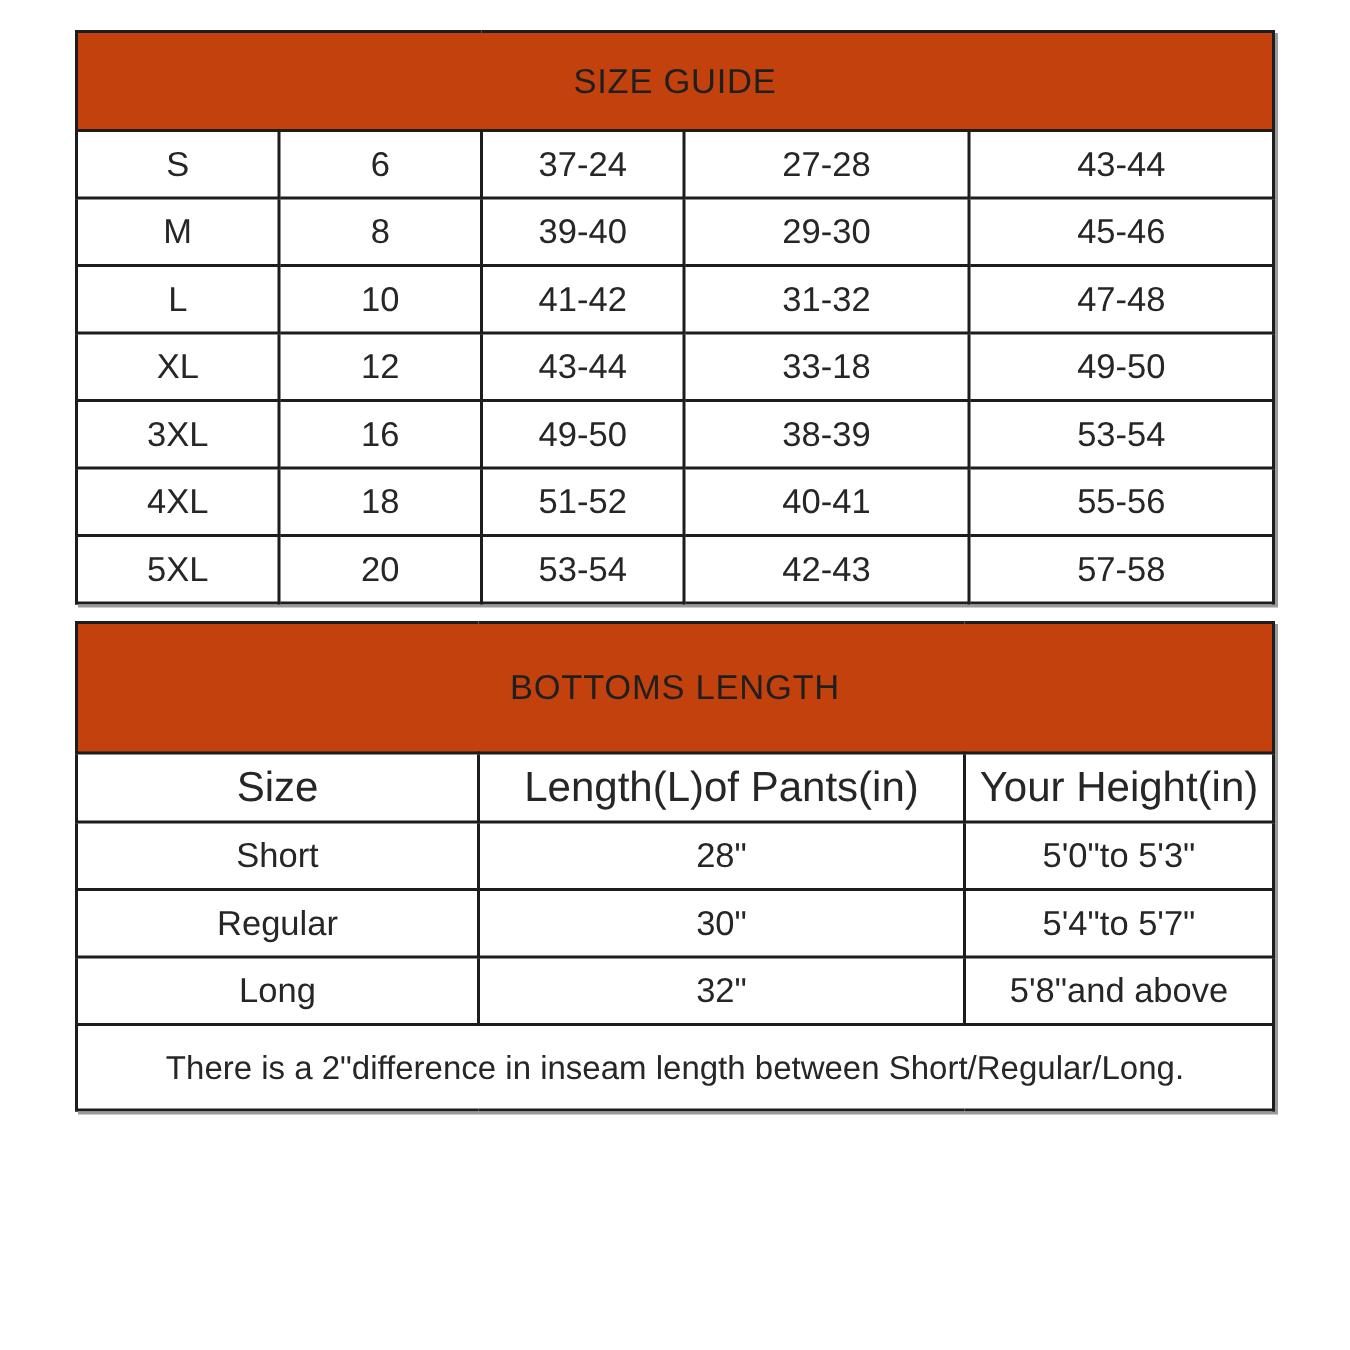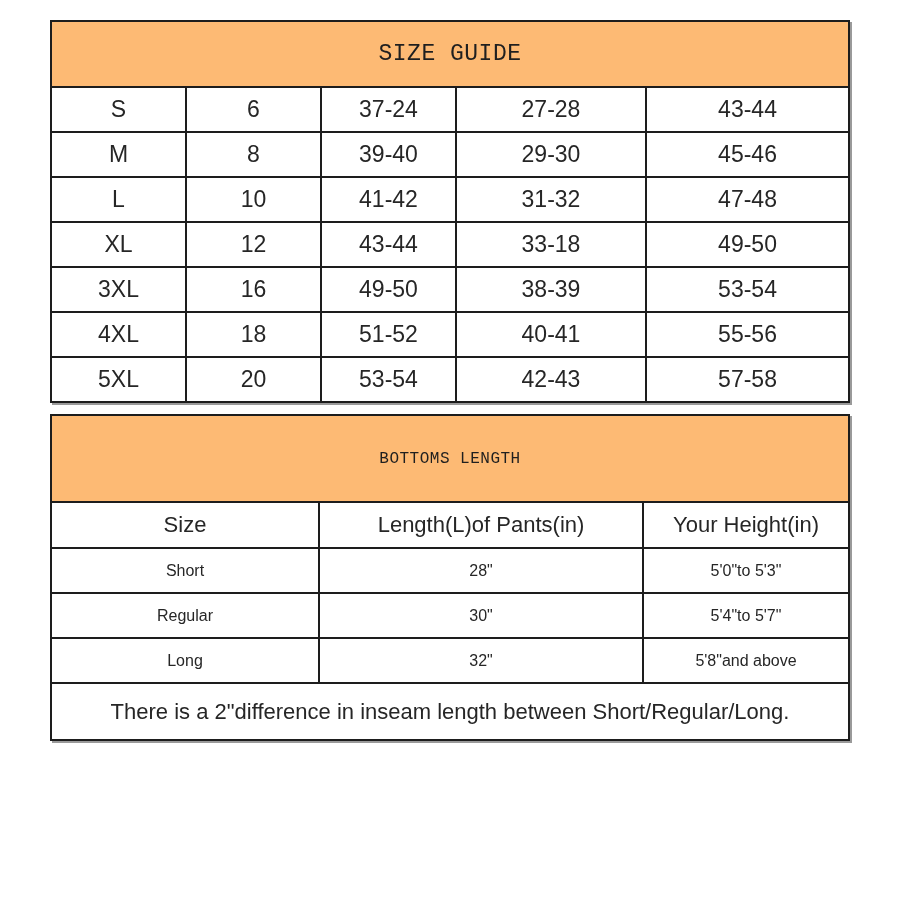--- a/index.html
+++ b/index.html
@@ -26,34 +26,33 @@
   table.tbl td, table.tbl th {
     border: 2px solid #1d1d1d;
     text-align: center;
     vertical-align: middle;
     font-weight: 400;
     padding: 0;
     white-space: nowrap;
     overflow: hidden;
   }
   .title-cell {
-    background: #fdba74;
+    background: #c2410c;
     font-size: 34px;
     letter-spacing: 0.5px;
     color: #1f1f1f;
-    font-family: Liberation Mono, monospace;
   }
   .size-table .title-cell   { height: 66px; }
   .size-table th            { height: 46px; font-size: 26px; }
   .size-table td            { height: 45px; font-size: 23px; }
 
   .bottoms-table            { margin-top: 11px; }
   .bottoms-table .title-cell{ height: 87px; }
-  .bottoms-table th         { height: 46px; font-size: 22px; }
-  .bottoms-table td         { height: 45px; font-size: 16px; }
+  .bottoms-table th         { height: 46px; font-size: 28px; }
+  .bottoms-table td         { height: 45px; font-size: 23px; }
   .bottoms-table .note-cell { height: 57px; font-size: 22px; }
 
   
   .size-table col.c1 { width: 135px; }
   .size-table col.c2 { width: 135px; }
   .size-table col.c3 { width: 135px; }
   .size-table col.c4 { width: 190px; }
   .size-table col.c5 { width: 203px; }
 
   

